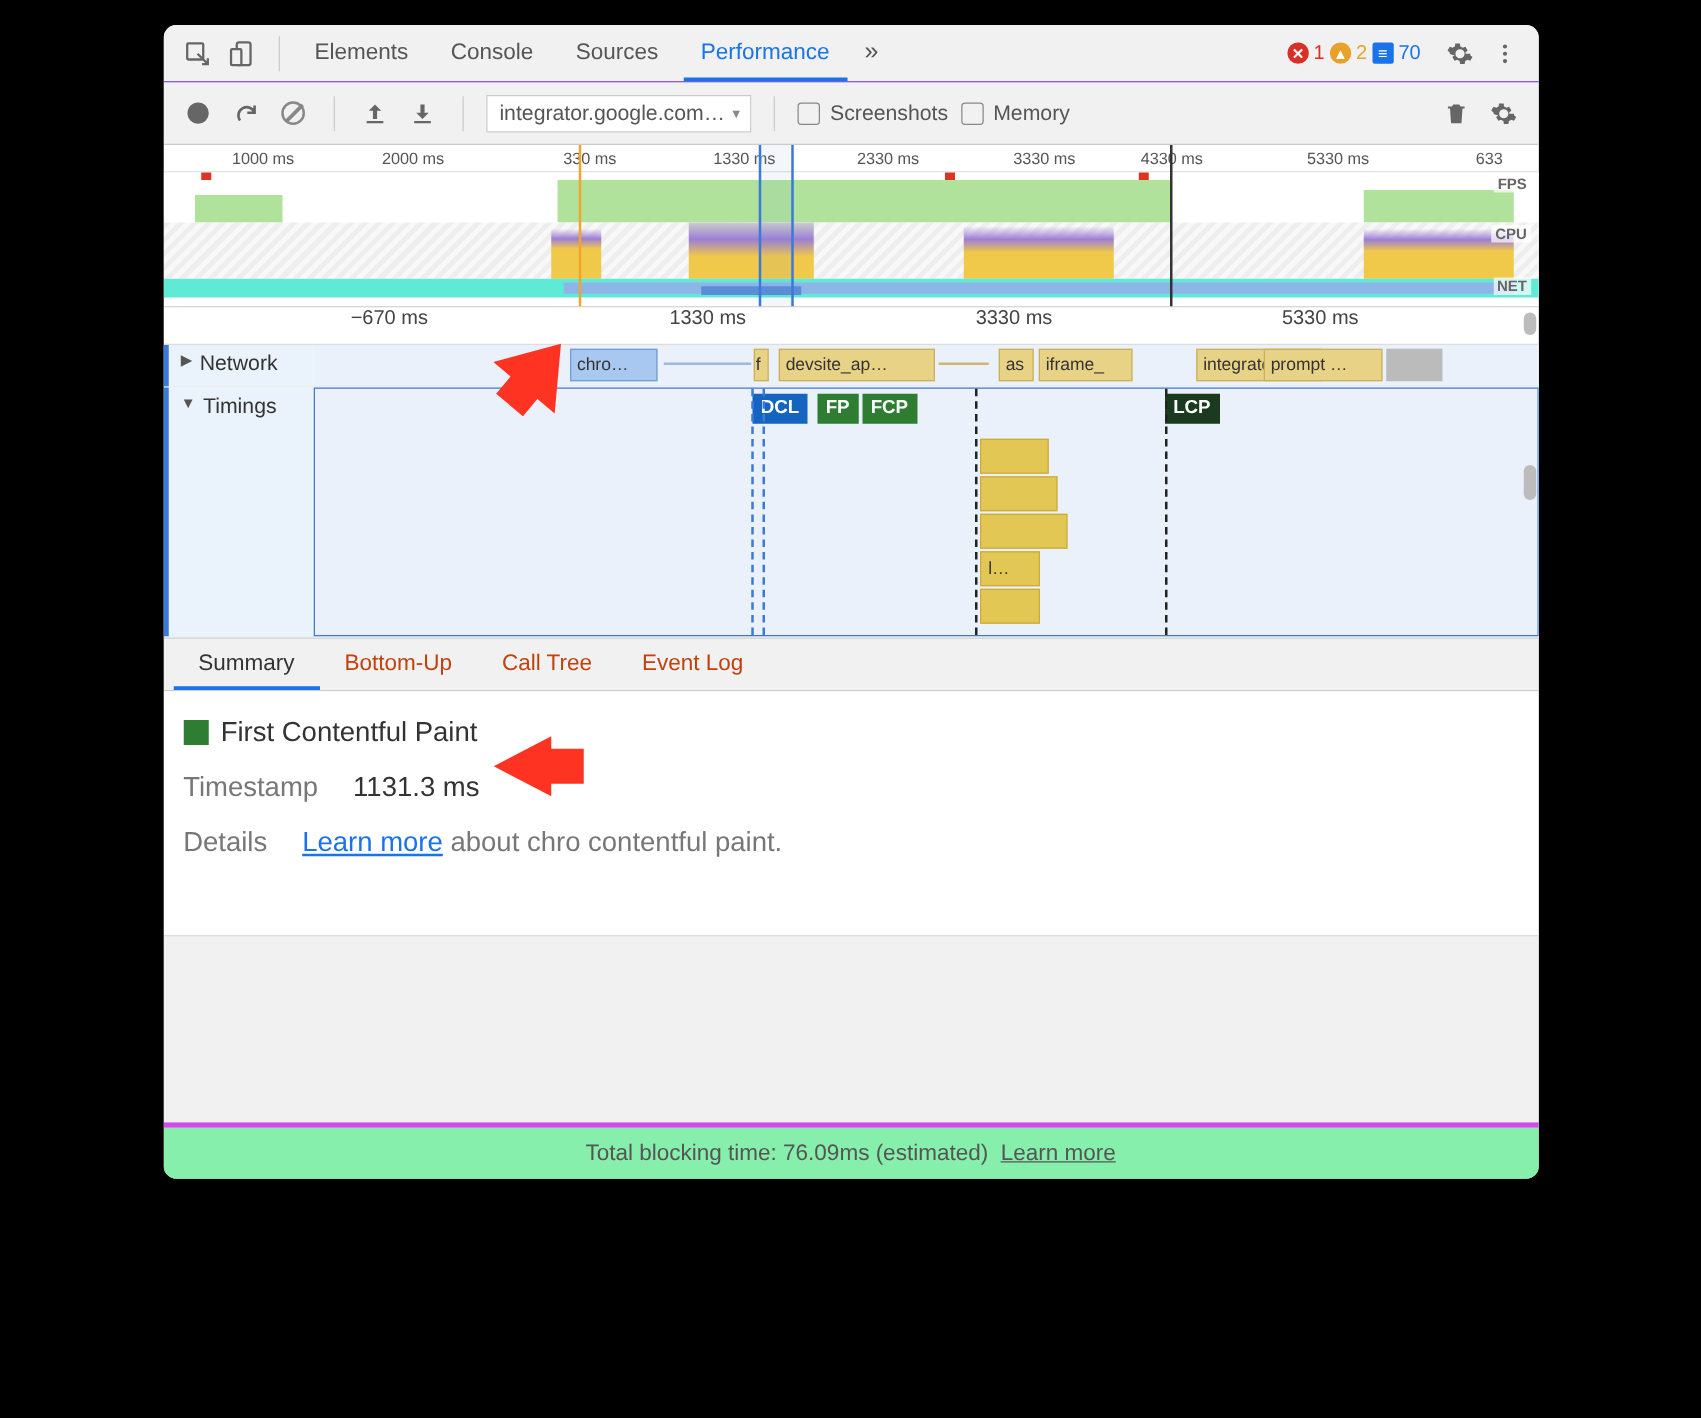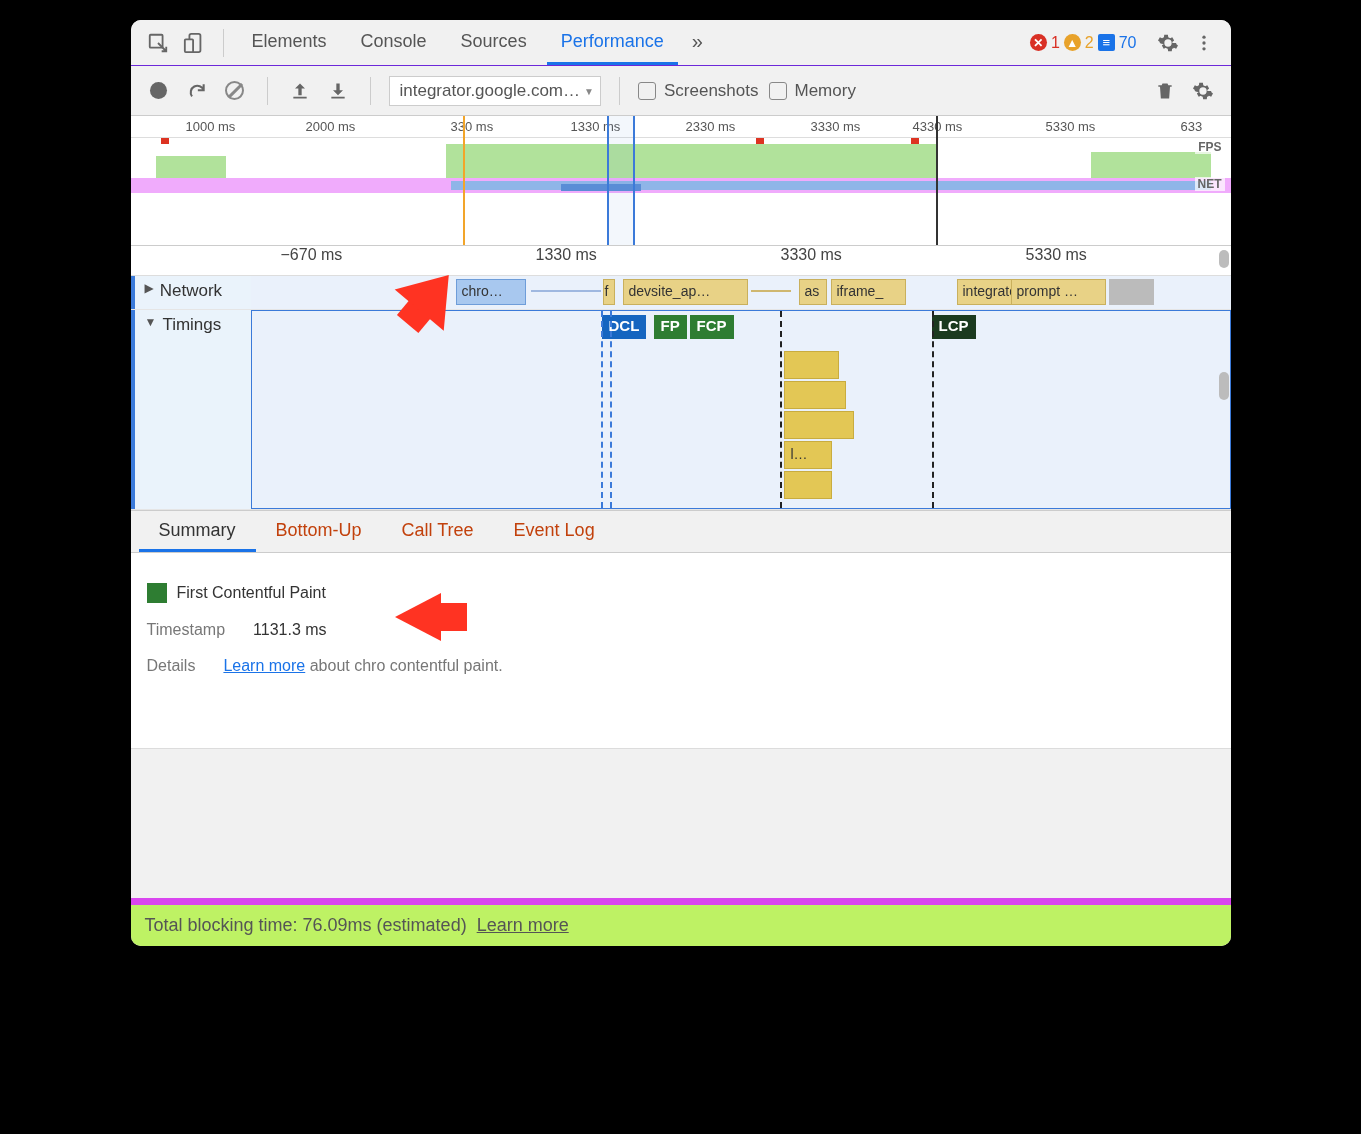--- a/index.html
+++ b/index.html
@@ -99,21 +99,21 @@
     position:relative;
     height:130px;
     background:#fff;
     border-bottom:1px solid #ccc;
   }
   .ruler{height:22px;border-bottom:1px solid #ddd;position:relative;font-size:13px;color:#555;}
   .ruler span{position:absolute;top:3px;}
   .fps-row,.cpu-row,.net-row{position:relative;}
   .fps-row{height:40px;background:#fff;}
   .cpu-row{height:45px;background:repeating-linear-gradient(135deg,#eee,#eee 4px,#f8f8f8 4px,#f8f8f8 8px);}
-  .net-row{height:15px;background:#f0abfc;}
+  .net-row{height:15px;background:#5eead4;}
   .ov-label{position:absolute;right:6px;font-size:12px;font-weight:bold;color:#666;background:rgba(255,255,255,0.7);padding:0 3px;}
   .fps-green{position:absolute;bottom:0;background:#b1e29b;}
   .net-bar{position:absolute;top:3px;height:9px;background:#8fb5e8;}
   .ov-sel{position:absolute;top:0;bottom:0;border-left:2px solid #3b7ad9;border-right:2px solid #3b7ad9;background:rgba(100,150,220,0.08);}
   .ov-marker{position:absolute;top:0;bottom:0;width:2px;background:#333;}
 
   .tracks {
     background:#fff;
     position:relative;
     border-bottom:1px solid #ccc;
@@ -139,29 +139,29 @@
     height:42px;
     background:#f1f1f1;
     border-bottom:1px solid #ccc;
     display:flex;align-items:center;
     padding:0 8px;
     gap: 0;
   }
   .dtab{padding:0 20px;height:100%;display:flex;align-items:center;font-size:18px;color:#c2410c;cursor:pointer;border-bottom:3px solid transparent;}
   .dtab.active{color:#333;border-bottom-color:#1a73e8;}
 
-  .summary-pane{background:#fff;padding:30px 16px;min-height:195px;font-size:16px;color:#333;text-align:right;}
+  .summary-pane{background:#fff;padding:20px 16px;min-height:195px;font-size:22px;color:#333;text-align:right;}
   .summary-title{display:flex;align-items:center;gap:10px;margin-bottom:18px;}
   .swatch{width:20px;height:20px;background:#2e7d32;}
   .kv{display:flex;gap:28px;margin-bottom:18px;align-items:center;color:#777;}
   .kv .v{color:#333;}
   .link{color:#1a73e8;text-decoration:underline;cursor:pointer;}
 
   .bottom-gray{background:#f1f1f1;height:150px;border-top:1px solid #dcdcdc;}
-  .footer{background:#bef264;border-top:7px solid #d946ef;padding:10px 14px;font-size:18px;color:#555;}
+  .footer{background:#86efac;border-top:4px solid #d946ef;padding:10px 14px;font-size:18px;color:#555;text-align:center;}
   .footer .link2{color:#555;text-decoration:underline;cursor:pointer;}
 
   .scroll-thumb{position:absolute;right:2px;width:10px;background:#bcbcbc;border-radius:5px;}
 </style>
 </head>
 <body>
 
 <div class="window">
 
 
@@ -270,20 +270,27 @@
     </div>
     <div class="fps-row">
       <div class="fps-green" style="left:25px;width:70px;height:22px;"></div>
       <div class="fps-green" style="left:315px;width:490px;height:34px;"></div>
       <div class="fps-green" style="left:960px;width:120px;height:26px;"></div>
       <span class="ov-label" style="top:2px">FPS</span>
       <div style="position:absolute;left:30px;top:0;width:8px;height:6px;background:#d32;"></div>
       <div style="position:absolute;left:625px;top:0;width:8px;height:6px;background:#d32;"></div>
       <div style="position:absolute;left:780px;top:0;width:8px;height:6px;background:#d32;"></div>
     </div>
+    <div class="cpu-row">
+      <div style="position:absolute;left:310px;bottom:0;width:40px;height:40px;background:linear-gradient(to top,#f0c84a 60%,#9c7fd4 80%,transparent);"></div>
+      <div style="position:absolute;left:420px;bottom:0;width:100px;height:45px;background:linear-gradient(to top,#f0c84a 40%,#9c7fd4 70%,#ccc);"></div>
+      <div style="position:absolute;left:640px;bottom:0;width:120px;height:42px;background:linear-gradient(to top,#f0c84a 50%,#9c7fd4 75%,transparent);"></div>
+      <div style="position:absolute;left:960px;bottom:0;width:120px;height:40px;background:linear-gradient(to top,#f0c84a 55%,#9c7fd4 78%,transparent);"></div>
+      <span class="ov-label" style="top:2px">CPU</span>
+    </div>
     <div class="net-row">
       <div class="net-bar" style="left:320px;width:760px;"></div>
       <div class="net-bar" style="left:430px;width:80px;top:6px;height:7px;background:#5a8dd6;"></div>
       <span class="ov-label" style="top:-1px">NET</span>
     </div>
     <div class="ov-sel" style="left:476px;width:28px;"></div>
     <div class="ov-marker" style="left:805px;"></div>
     <div style="position:absolute;left:332px;top:0;bottom:0;width:2px;background:#f2a52a;"></div>
   </div>
 

